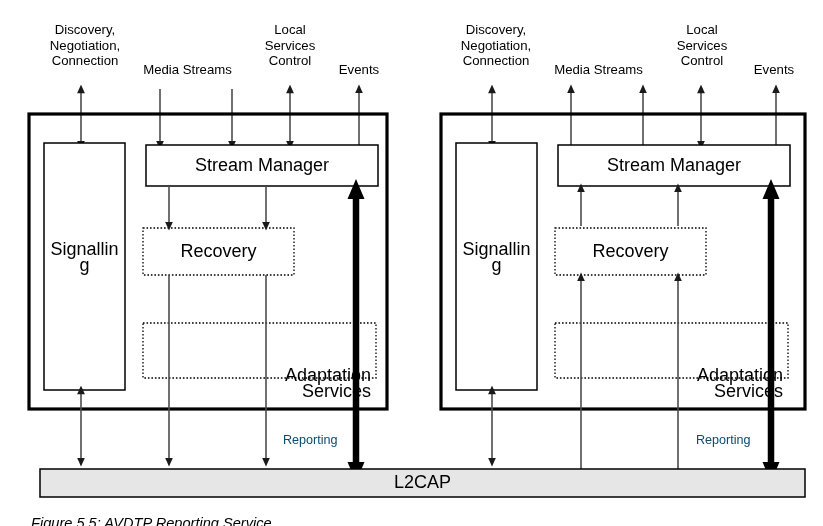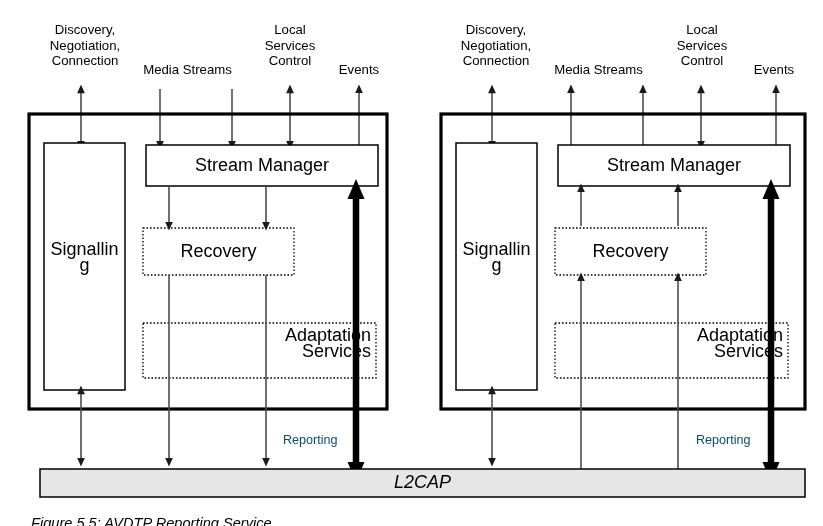--- a/index.html
+++ b/index.html
@@ -22,21 +22,21 @@
   }
 
   .boxlabel{
     position:absolute;
     font-size:18px;
     line-height:15.5px;
     color:#000;
     text-align:center;
     white-space:pre-line;
   }
-  .boxlabel.right{text-align:right;}
+  .boxlabel.right{text-align:right;margin-top:40px;}
   .small-lbl{
     position:absolute;
     font-size:12.6px;
     line-height:14px;
     color:#0c4a6e;
     white-space:nowrap;
   }
   .caption{
     position:absolute;
     left:31px;top:498px;
@@ -163,17 +163,17 @@
   <div class="small-lbl" style="left:283px;top:416px;">Reporting</div>
 
   <div class="boxlabel" style="left:456px;top:225px;width:81px;">Signallin
 g</div>
   <div class="boxlabel" style="left:558px;top:141px;width:232px;">Stream Manager</div>
   <div class="boxlabel" style="left:555px;top:227px;width:151px;">Recovery</div>
   <div class="boxlabel right" style="left:555px;top:311px;width:228px;">Adaptation
 Services</div>
   <div class="small-lbl" style="left:696px;top:416px;">Reporting</div>
 
-  <div class="boxlabel" style="left:40px;top:458px;width:765px;font-style:italic;">L2CAP</div>
+  <div class="boxlabel" style="left:40px;top:458px;width:765px;">L2CAP</div>
 
   <div class="caption">Figure 5.5: AVDTP Reporting Service</div>
 
 </div>
 
 </body></html>

